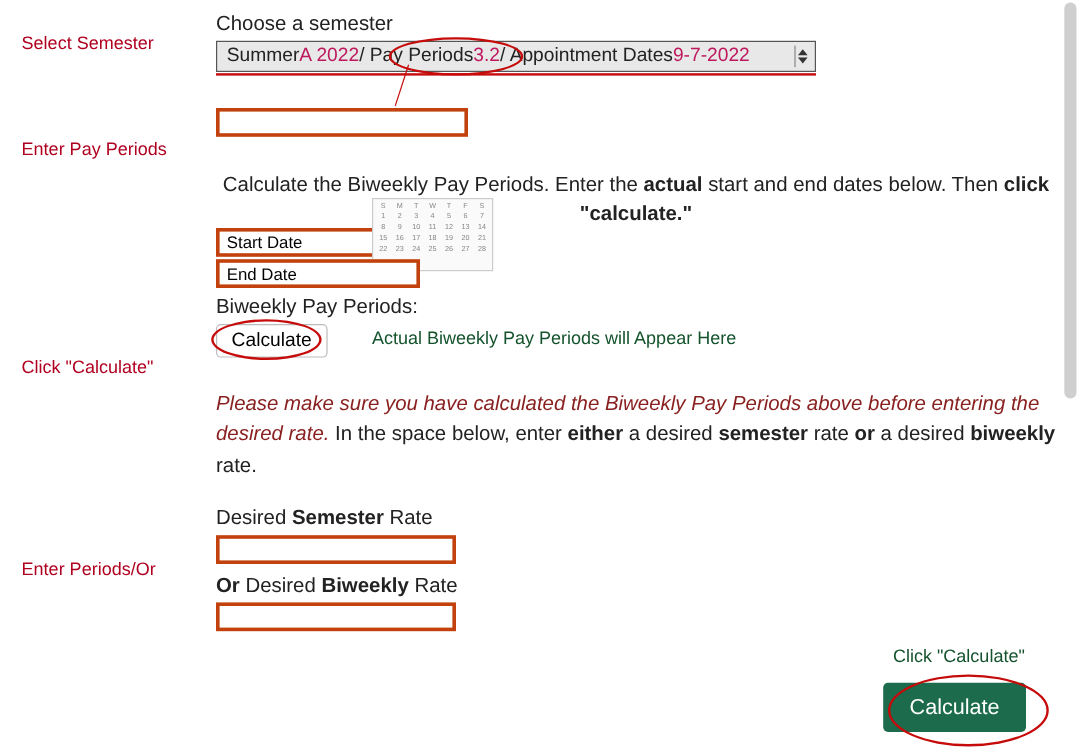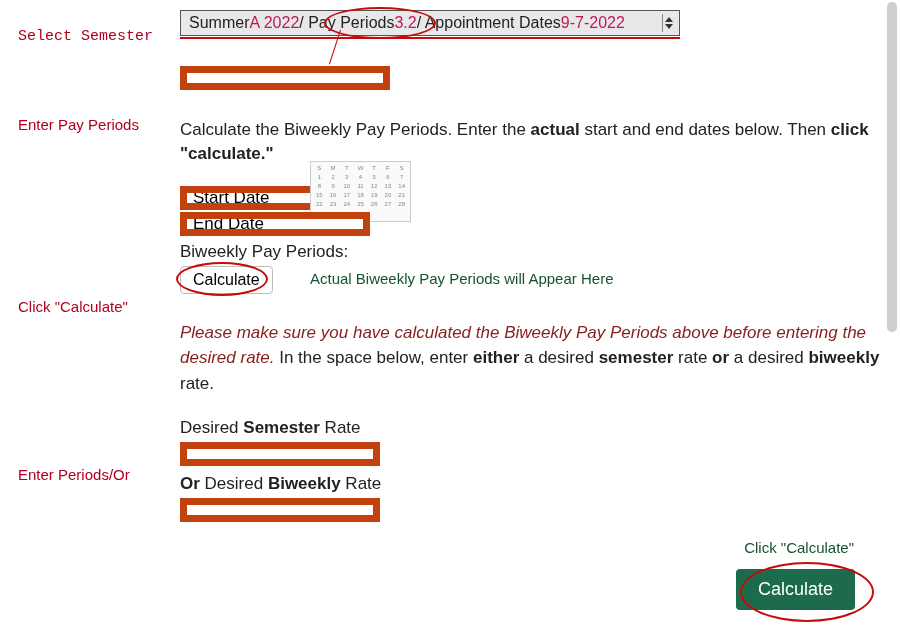--- a/index.html
+++ b/index.html
@@ -16,21 +16,21 @@
     display:flex;align-items:center;padding:0 22px 0 8px;box-sizing:border-box;position:relative;}
   .semester-select .faded{color:#be185d;}
   .sel-arrows{position:absolute;right:4px;top:3px;width:12px;height:18px;border-left:1px solid #888;
     display:flex;flex-direction:column;align-items:center;justify-content:center;}
   .tri-up{width:0;height:0;border-left:4px solid transparent;border-right:4px solid transparent;border-bottom:5px solid #333;margin-bottom:2px;}
   .tri-down{width:0;height:0;border-left:4px solid transparent;border-right:4px solid transparent;border-top:5px solid #333;}
   .red-underline{position:absolute;left:0;bottom:-3px;width:500px;height:0;border-bottom:2px solid #c60b0b;}
   .oval{position:absolute;border:2px solid #c60b0b;border-radius:50%;pointer-events:none;}
   .ov-pp{width:108px;height:28px;left:144px;top:-3px;}
 
-  input.txt{border:7px solid #c2410c;height:24px;width:200px;font-size:17px;padding:2px 6px;box-sizing:border-box;}
+  input.txt{border:3px solid #c2410c;height:24px;width:200px;font-size:14px;padding:2px 6px;box-sizing:border-box;}
   .small-btn{background:#fff;border:1px solid #bbb;border-radius:4px;padding:4px 12px;font-size:16px;cursor:pointer;}
   .ov-calc1{width:88px;height:30px;left:-4px;top:-4px;}
 
   .cal-popup{position:absolute;left:130px;top:-25px;width:95px;height:55px;background:#fafafa;border:1px solid #ccc;
     padding:2px;font-size:6px;color:#888;line-height:8px;}
   .cal-popup .grid{display:grid;grid-template-columns:repeat(7,1fr);gap:1px;}
   .cal-popup .grid span{display:block;text-align:center;}
 
   .instr{font-size:17px;line-height:1.4;}
   .instr b{font-weight:bold;}
@@ -49,29 +49,30 @@
 
   .ann-line{position:absolute;width:0;border-left:1px solid #c60b0b;pointer-events:none;}
 
   .scrollbar{position:absolute;right:3px;top:2px;width:10px;height:330px;background:#eee;border-radius:5px;}
   .scrollbar .thumb{position:absolute;left:0;top:0;width:10px;height:330px;background:#cfcfcf;border-radius:5px;}
 </style>
 </head>
 <body>
 
 <div class="margin-labels">
-  <div style="top:28px;font-family:Liberation Mono, monospace;">Select Semester</div>
+  <div style="top:28px;">Select Semester</div>
   <div style="top:116px;">Enter Pay Periods</div>
   <div style="top:298px;">Click "Calculate"</div>
   <div style="top:466px;">Enter  Periods/Or</div>
 </div>
 
 <div class="form-area">
 
   <div class="row" style="margin-bottom:30px;">
+    <div class="label">Choose a semester</div>
     <div class="semester-wrap">
       <div class="semester-select">
         <span>Summer </span>
         <span class="faded">A 2022</span>
         <span> / Pay Periods </span>
         <span class="faded">3.2</span>
         <span> / Appointment Dates </span>
         <span class="faded">9-7-2022</span>
         <span class="sel-arrows">
           <span class="tri-up"></span>
@@ -82,21 +83,21 @@
       <div class="oval ov-pp"></div>
     </div>
   </div>
 
   <div class="row" style="margin-bottom:28px;">
     <input class="txt" type="text" style="width: 210px;">
     
     <div class="ann-line" style="left:160px;top:-36px;height:36px;transform:rotate(18deg);transform-origin:top;"></div>
   </div>
 
-  <div class="row" style="margin-bottom:20px;">
+  <div class="row" style="margin-bottom:0;text-align:center;">
     <div class="instr">
       <span>Calculate the Biweekly Pay Periods. Enter the </span><b>actual</b><span> start and end dates below. Then </span><b>click "calculate."</b>
     </div>
   </div>
 
   <div class="row" style="margin-bottom:2px;position:relative;">
     <input class="txt" type="text" style="width: 190px;" value="Start Date" placeholder="Start Date">
     
     
     <div class="cal-popup">
@@ -133,21 +134,21 @@
           <span>23</span>
           <span>24</span>
           <span>25</span>
           <span>26</span>
           <span>27</span>
           <span>28</span>
       </div>
     </div>
   </div>
   <div class="row" style="margin-bottom:6px;">
-    <input class="txt" type="text" style="width: 190px;" placeholder="End Date" value="End Date">
+    <input class="txt" type="text" style="width: 170px;" placeholder="End Date" value="End Date">
     
   </div>
   <div class="label" style="margin-bottom:4px;">Biweekly Pay Periods:</div>
 
   <div class="row" style="position:relative;margin-bottom:26px;">
     <button class="small-btn">Calculate</button>
     <div class="oval ov-calc1"></div>
     <span class="ann-red" style="left:130px;top:4px;">Actual Biweekly Pay Periods will Appear Here</span>
   </div>
 

